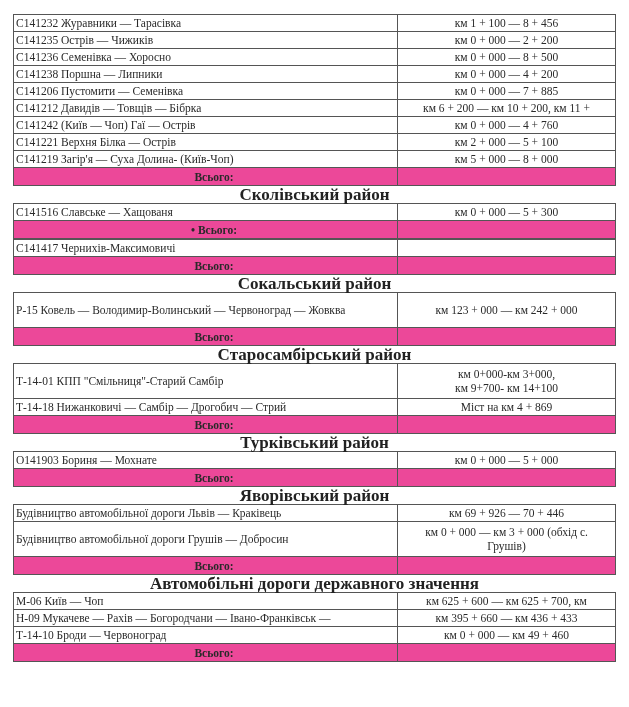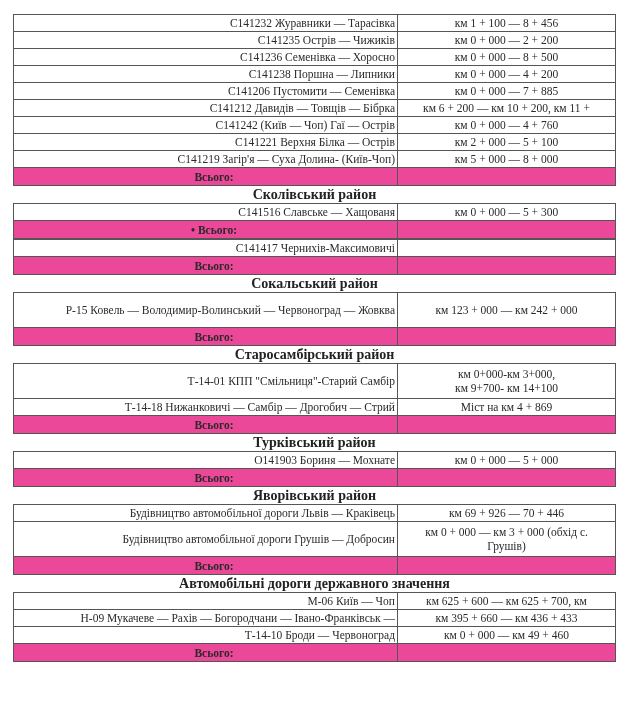--- a/index.html
+++ b/index.html
@@ -1,28 +1,28 @@
 <!DOCTYPE html>
 <html><head>
 <meta charset="utf-8">
 <style>
   html, body { margin: 0; padding: 0; background: #ffffff; }
   body { width: 629px; height: 707px; position: relative; overflow: hidden;
          font-family: "Liberation Serif", "DejaVu Serif", serif; color: #2a2a2a; }
   .page { position: absolute; left: 13px; top: 14px; width: 603px; }
   table { border-collapse: collapse; width: 603px; table-layout: fixed; }
-  td { border: 1px solid #555; font-size: 11.5px; line-height: 14px; padding: 1px 2px; vertical-align: middle; text-align: right; }
+  td { border: 1px solid #555; font-size: 11.5px; line-height: 14px; padding: 1px 2px; vertical-align: middle; }
   td.name { width: 379px; }
   td.val { text-align: center; }
   tr.r1 td { height: 14px; }
   tr.r2 td { height: 32px; }
   tr.total td { background: #ec4899; height: 15px; }
   tr.total td.name { text-align: center; font-weight: bold; padding-left: 120px; text-align: left; }
   tr.total td.name span { display: inline-block; width: 160px; text-align: center; }
-  .section { height: 17px; line-height: 17px; text-align: center; font-weight: bold; font-size: 14px; color: #222; }
+  .section { height: 17px; line-height: 17px; text-align: center; font-weight: bold; font-size: 17px; color: #222; }
 </style>
 </head>
 <body>
 
 <div class="page">
 
   <table>
     <tbody>
       <tr class="r1">
         <td class="name">С141232 Журавники — Тарасівка</td>

